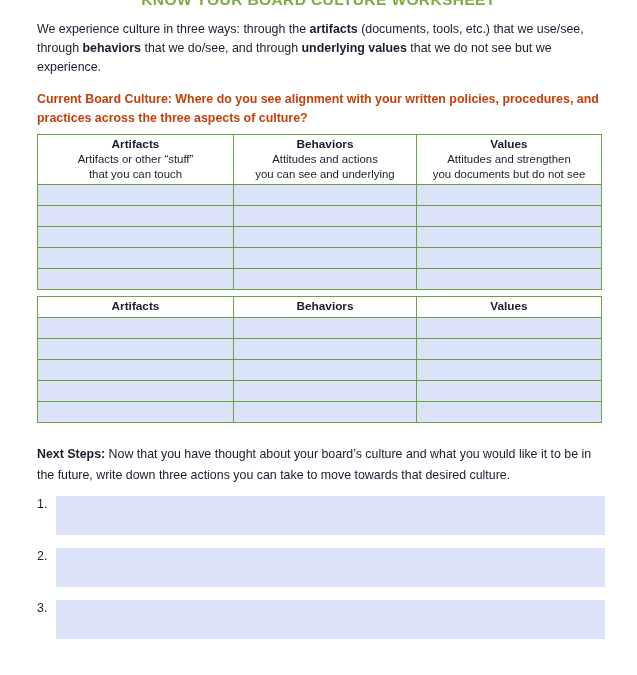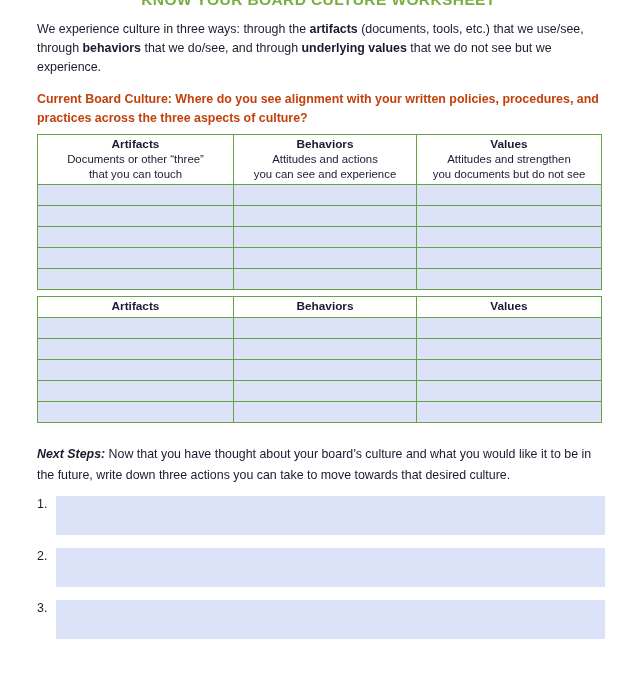--- a/index.html
+++ b/index.html
@@ -104,21 +104,21 @@
   .table-block { margin-top: 1px; }
   .table-block.second { margin-top: 6px; }
 
   
   p.next-steps {
     margin: 21px 0 0 0;
     font-size: 12.4px;
     line-height: 21px;
     color: #1b1b2f;
   }
-  p.next-steps b { font-weight: bold; font-style: italic; }
+  p.next-steps b { font-weight: bold; }
 
   ol.action-list {
     list-style: none;
     margin: 10px 0 0 0;
     padding: 0;
   }
   ol.action-list li {
     display: flex;
     align-items: flex-start;
     margin-bottom: 13px;
@@ -154,27 +154,27 @@
       <table class="culture-table">
         <colgroup>
           <col class="c1">
             <col class="c2">
             <col class="c3">
         </colgroup>
         <thead>
           <tr>
             <th>
               <span class="col-title">Artifacts</span>
-              <span class="col-sub">Documents or other “three”</span>
+              <span class="col-sub">Artifacts or other “stuff”</span>
               <span class="col-sub">that you can touch</span>
             </th>
             <th>
               <span class="col-title">Behaviors</span>
               <span class="col-sub">Attitudes and actions</span>
-              <span class="col-sub">you can see and experience</span>
+              <span class="col-sub">you can see and underlying</span>
             </th>
             <th>
               <span class="col-title">Values</span>
               <span class="col-sub">Attitudes and strengthen</span>
               <span class="col-sub">you documents but do not see</span>
             </th>
           </tr>
         </thead>
         <tbody>
           <tr>

